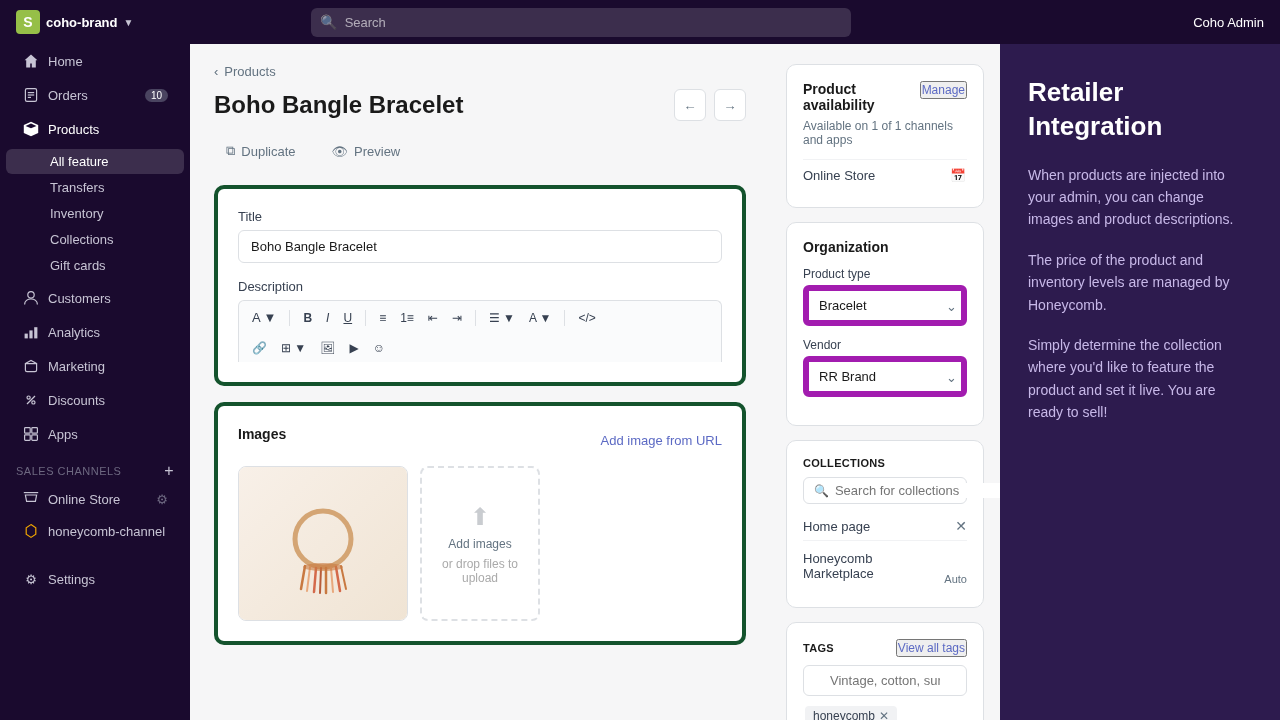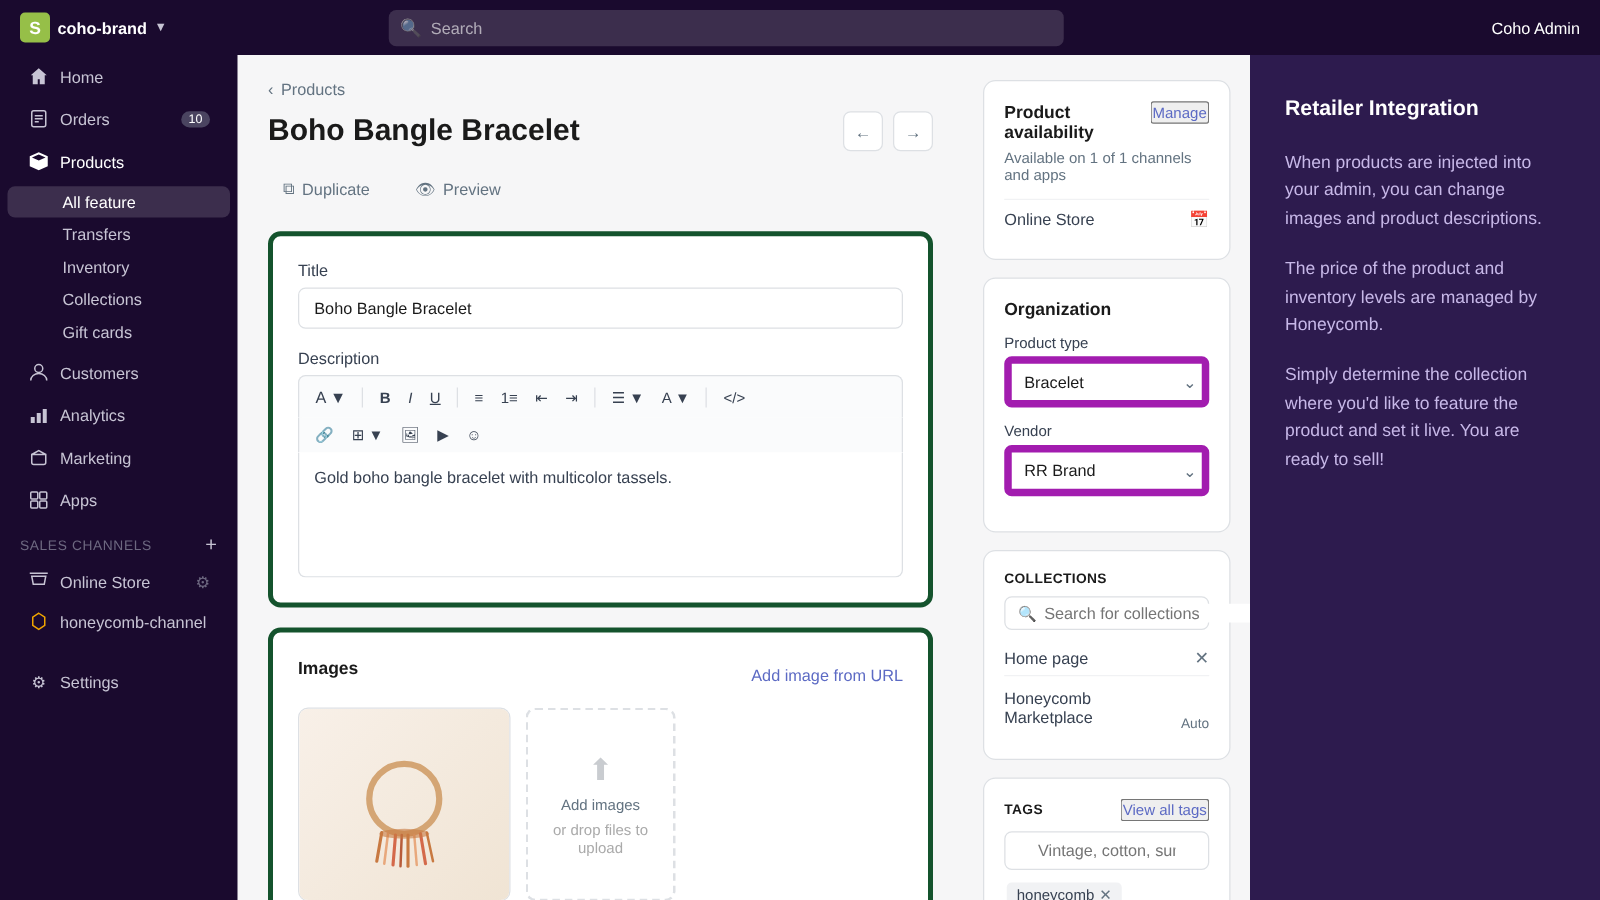--- a/index.html
+++ b/index.html
@@ -101,21 +101,21 @@
 
     .tags-header { display: flex; justify-content: space-between; align-items: center; margin-bottom: 8px; }
     .tags-title { font-size: 11px; font-weight: 600; text-transform: uppercase; letter-spacing: 0.3px; color: #1a1a1a; }
     .view-all-link { color: #5c6ac4; font-size: 12px; cursor: pointer; }
     .tags-input-field { width: 100%; padding: 7px 26px; border: 1px solid #dde0e4; border-radius: 6px; font-size: 13px; outline: none; margin-bottom: 8px; }
     .tag-item { display: inline-flex; align-items: center; gap: 4px; background: #f1f2f4; border-radius: 4px; padding: 3px 8px; font-size: 12px; color: #374151; margin: 2px; }
     .tag-remove { background: none; border: none; cursor: pointer; color: #637381; font-size: 12px; line-height: 1; }
 
     
     .info-panel { width: 280px; background: #2d1b4e; padding: 32px 28px; flex-shrink: 0; overflow-y: auto; }
-    .info-title { font-size: 17px; font-weight: 700; color: #fff; margin-bottom: 20px; line-height: 1.3; }
+    .info-title { font-size: 26px; font-weight: 700; color: #fff; margin-bottom: 20px; line-height: 1.3; }
     .info-text { font-size: 14px; color: #c7b8e8; line-height: 1.6; margin-bottom: 18px; }
 
     
     .icon-svg { width: 16px; height: 16px; fill: currentColor; }
     
     
     .bracelet-img { width: 100%; height: 100%; background: linear-gradient(135deg, #f8f0e8 0%, #f0e4d4 100%); display: flex; align-items: center; justify-content: center; }
     .bracelet-svg { width: 120px; height: 120px; }
   </style>
 </head>
@@ -191,20 +191,30 @@
       </span>
       <span>Analytics</span>
     </div>
     <div class="sidebar-item">
       <span class="sidebar-icon">
         <svg class="icon-svg" viewBox="0 0 20 20">
             <path d="M3 7h14v8a2 2 0 01-2 2H5a2 2 0 01-2-2V7zm0 0l7-4 7 4" fill="none" stroke="currentColor" stroke-width="1.5"></path>
           </svg>
       </span>
       <span>Marketing</span>
+    </div>
+    <div class="sidebar-item">
+      <span class="sidebar-icon">
+        <svg class="icon-svg" viewBox="0 0 20 20">
+            <circle cx="7" cy="7" r="2" fill="none" stroke="currentColor" stroke-width="1.5"></circle>
+            <circle cx="13" cy="13" r="2" fill="none" stroke="currentColor" stroke-width="1.5"></circle>
+            <line x1="5" y1="15" x2="15" y2="5" stroke="currentColor" stroke-width="1.5"></line>
+          </svg>
+      </span>
+      <span>Discounts</span>
     </div>
     <div class="sidebar-item">
       <span class="sidebar-icon">
         <svg class="icon-svg" viewBox="0 0 20 20">
             <rect x="2" y="2" width="7" height="7" rx="1" fill="none" stroke="currentColor" stroke-width="1.5"></rect>
             <rect x="11" y="2" width="7" height="7" rx="1" fill="none" stroke="currentColor" stroke-width="1.5"></rect>
             <rect x="2" y="11" width="7" height="7" rx="1" fill="none" stroke="currentColor" stroke-width="1.5"></rect>
             <rect x="11" y="11" width="7" height="7" rx="1" fill="none" stroke="currentColor" stroke-width="1.5"></rect>
           </svg>
       </span>
@@ -299,23 +309,20 @@
           <div class="tb-divider"></div>
           <button class="tb-btn">&lt;/&gt;</button>
         </div>
         <div class="editor-toolbar-row2">
           <button class="tb-btn">🔗</button>
           <button class="tb-btn">⊞ ▼</button>
           <button class="tb-btn">🖼</button>
           <button class="tb-btn">▶</button>
           <button class="tb-btn">☺</button>
         </div>
-        <div class="editor-body">
-          <span>Gold boho bangle bracelet with multicolor tassels.</span>
-        </div>
       </div>
 
       <div class="card">
         <div class="images-header">
           <span class="card-title">Images</span>
           <button class="link-btn">Add image from URL</button>
         </div>
         <div class="images-grid">
           <div class="image-thumb">
             <div class="bracelet-img">

